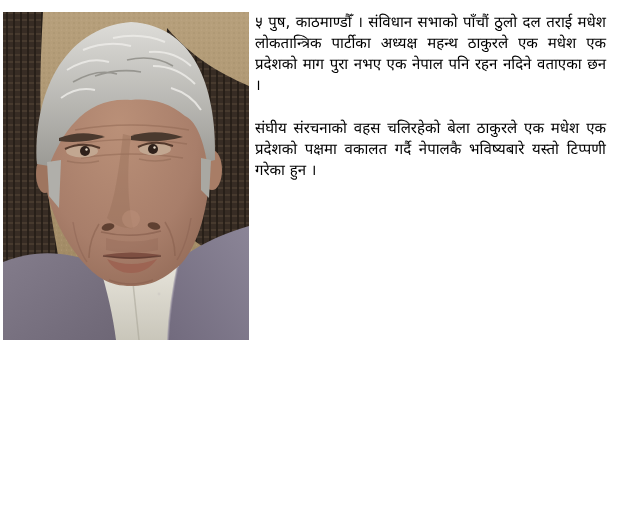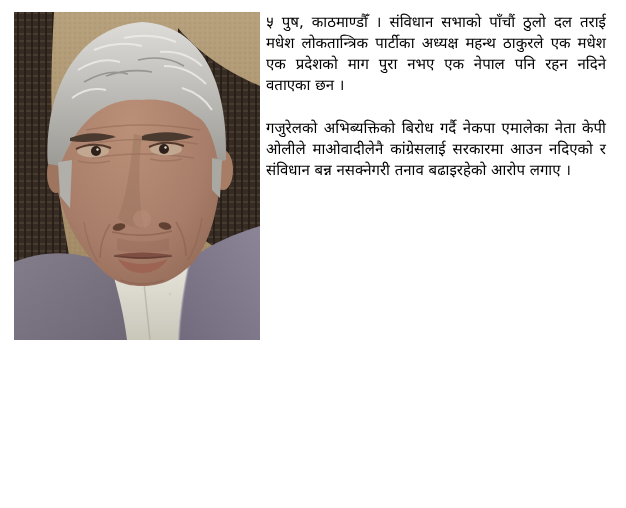--- a/index.html
+++ b/index.html
@@ -11,21 +11,20 @@
     position: relative;
     width: 626px;
     height: 508px;
     overflow: hidden;
     background: #ffffff;
     font-family: "DejaVu Sans", sans-serif;
     color: #000000;
   }
   .article {
     padding: 12px 20px 0 0;
-    margin-left: 11px;
   }
   .photo {
     float: left;
     width: 246px;
     height: 328px;
     margin: 0 6px 16px 3px;
     padding: 0;
     line-height: 0;
   }
   .photo svg { display: block; }
@@ -142,16 +141,16 @@
         <path d="M100,243 Q128,238 158,243 Q128,251 100,243 Z" fill="#7d4e41"></path>
         <path d="M104,247 Q128,257 154,247 Q144,261 128,261 Q112,261 104,247 Z" fill="#9d6453"></path>
         <path d="M100,244 Q128,248 158,244" stroke="#5d3a2f" stroke-width="1.3" fill="none" opacity="0.8"></path>
 
         <path d="M106,268 Q128,276 150,268" stroke="#82594a" stroke-width="1.4" fill="none" opacity="0.45"></path>
         <path d="M70,210 Q74,236 84,250 M188,206 Q184,232 174,248" stroke="#82594a" stroke-width="1.4" fill="none" opacity="0.35"></path>
       </svg>
     </figure>
 
     <p>५ पुष, काठमाण्डौँ । संविधान सभाको पाँचौं ठुलो दल तराई मधेश लोकतान्त्रिक पार्टीका अध्यक्ष महन्थ ठाकुरले एक मधेश एक प्रदेशको माग पुरा नभए एक नेपाल पनि रहन नदिने वताएका छन ।</p>
-    <p class="last">गजुरेलको अभिब्यक्तिको बिरोध गर्दै नेकपा एमालेका नेता केपी ओलीले माओवादीलेनै कांग्रेसलाई सरकारमा आउन नदिएको र संविधान बन्न नसक्नेगरी तनाव बढाइरहेको आरोप लगाए ।</p>
+    <p>संघीय संरचनाको वहस चलिरहेको बेला ठाकुरले एक मधेश एक प्रदेशको पक्षमा वकालत गर्दै नेपालकै भविष्यबारे यस्तो टिप्पणी गरेका हुन ।</p>
 
   </div>
 </div>
 
 </body></html>

